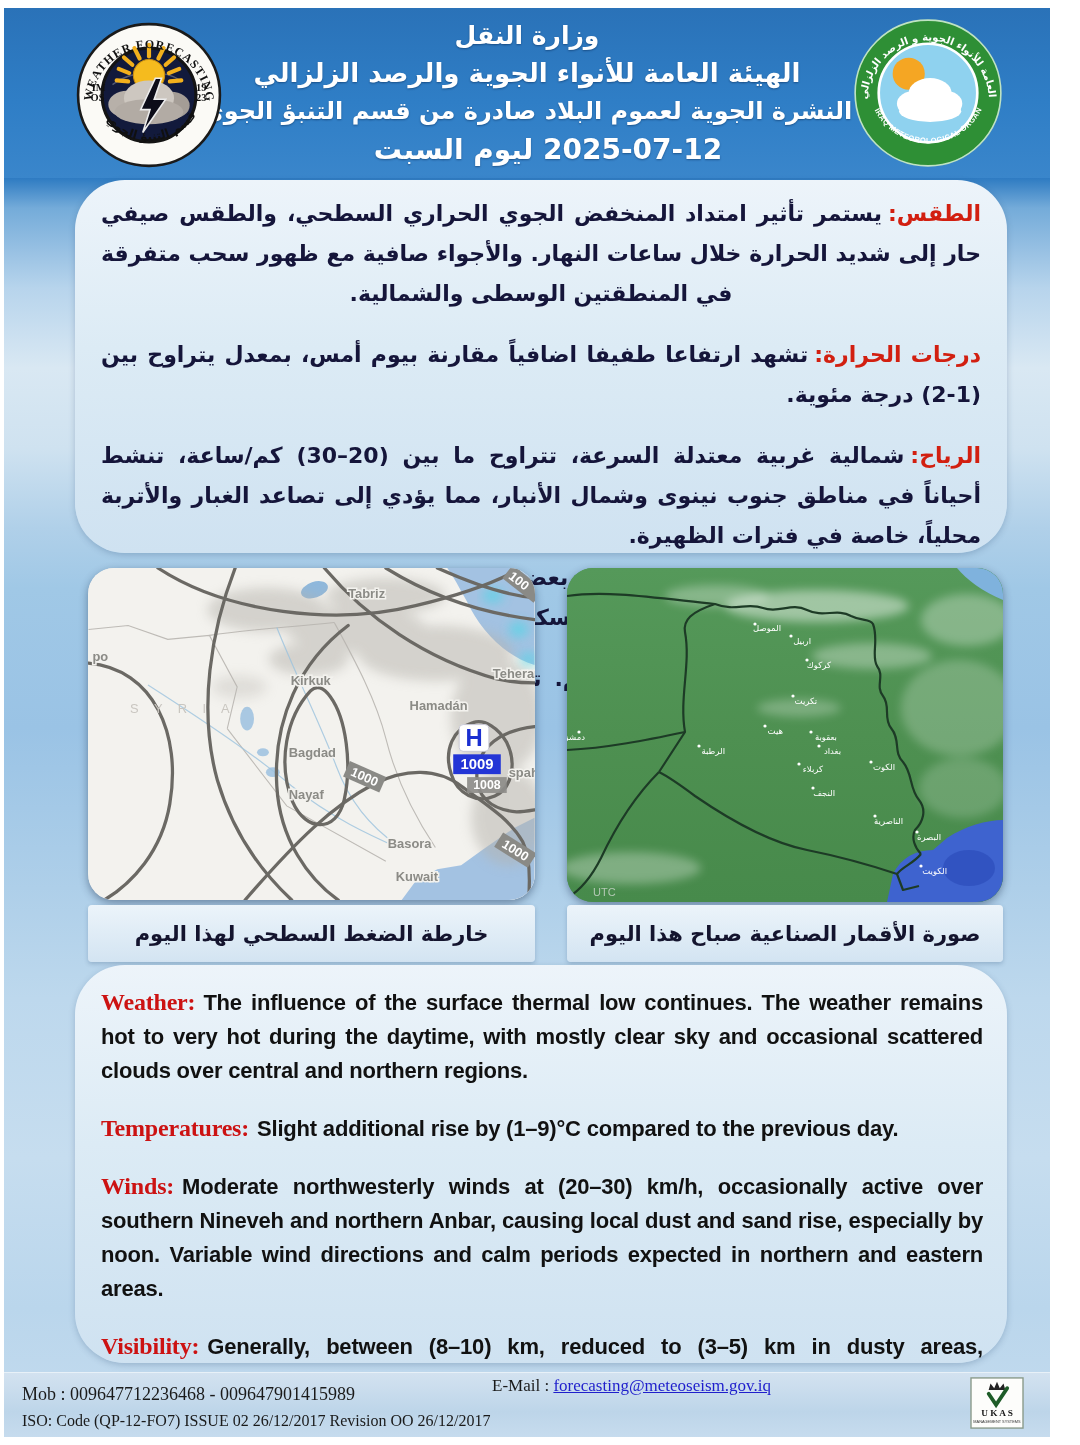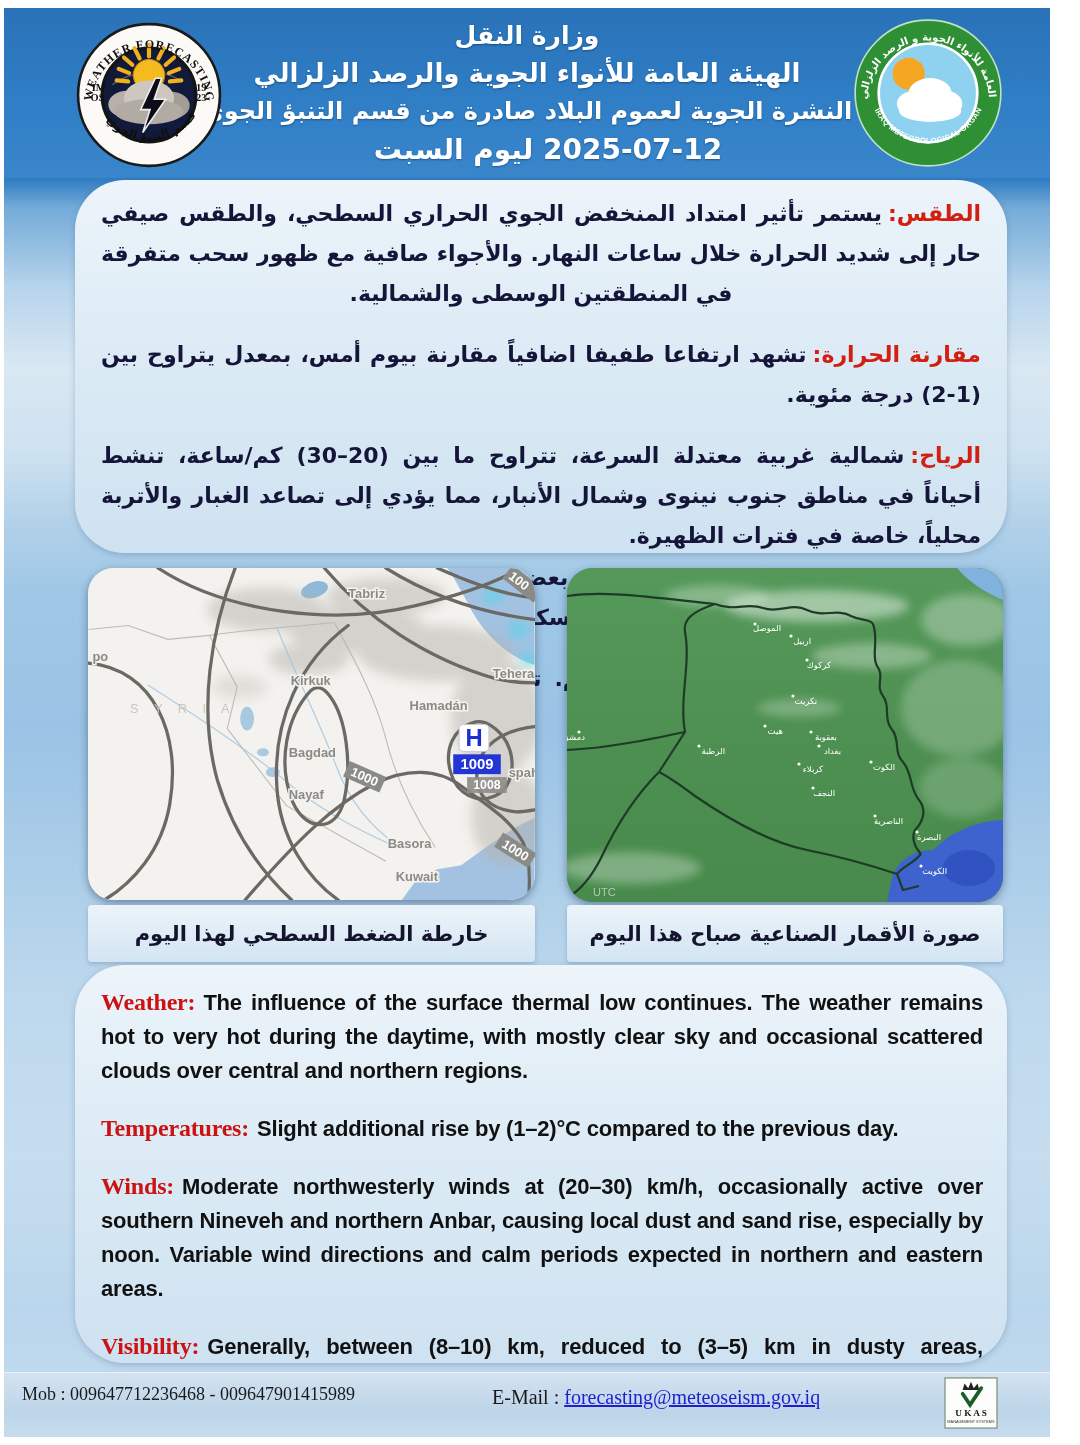--- a/index.html
+++ b/index.html
@@ -44,25 +44,25 @@
   .english-panel .inner{position:absolute;left:26px;right:24px;top:20px;}
   .en-p{font-family:"Liberation Sans",sans-serif;font-weight:bold;font-size:22px;line-height:34px;
     color:#111111;text-align:justify;margin:0 0 23px 0;letter-spacing:-0.2px;}
   .en-lbl{font-family:"Liberation Serif",serif;color:#cc1212;font-size:24px;margin-right:8px;}
   
   .footer{left:0;top:1364px;width:1046px;height:65px;
     background:linear-gradient(180deg,#d3e2f0 0%,#bdd5e9 60%,#c7dcee 100%);
     border-top:1px solid #e8f1f8;font-family:"Liberation Serif",serif;color:#1a1a1a;}
   .f-mob{left:18px;top:11px;font-size:18px;}
   .f-iso{left:18px;top:39px;font-size:16px;}
-  .f-mail{left:488px;top:13px;font-size:20px;}
+  .f-mail{left:488px;top:3px;font-size:17px;}
   .f-mail a{color:#1f1fcc;}
   .f-cert{left:488px;top:36px;font-size:22px;}
   .badge-iso{left:862px;top:6px;}
-  .badge-ukas{left:940px;top:4px;}
+  .badge-ukas{left:966px;top:4px;}
   text{user-select:none;}
 </style>
 </head>
 <body>
 
 <div class="page">
  <div class="canvas">
 
   <div class="abs header">
     <div class="abs titles">
@@ -137,21 +137,21 @@
       </text>
       <text font-family="Liberation Sans,sans-serif" font-size="7" font-weight="bold" fill="#ffffff" letter-spacing=".4">
         <textPath href="#rp-bot" startOffset="0">IRAQ METEOROLOGICAL ORGANIZATION &amp; SEISMOLOGY</textPath>
       </text>
     </svg>
   </div>
 
   <div class="abs panel arabic-panel">
     <div class="inner">
       <p class="ar-p ar-center-last"><span class="ar-lbl">الطقس:</span><span>يستمر تأثير امتداد المنخفض الجوي الحراري السطحي، والطقس صيفي حار إلى شديد الحرارة خلال ساعات النهار. والأجواء صافية مع ظهور سحب متفرقة في المنطقتين الوسطى والشمالية.</span></p>
-      <p class="ar-p"><span class="ar-lbl">مقارنة الحرارة:</span><span>تشهد ارتفاعا طفيفا اضافياً مقارنة بيوم أمس، بمعدل يتراوح بين ⁦(2-1)⁩ درجة مئوية.</span></p>
+      <p class="ar-p"><span class="ar-lbl">درجات الحرارة:</span><span>تشهد ارتفاعا طفيفا اضافياً مقارنة بيوم أمس، بمعدل يتراوح بين ⁦(2-1)⁩ درجة مئوية.</span></p>
       <p class="ar-p" style="margin-bottom:2px;"><span class="ar-lbl">الرياح:</span><span>شمالية غربية معتدلة السرعة، تتراوح ما بين ⁦(30–20)⁩ كم/ساعة، تنشط أحياناً في مناطق جنوب نينوى وشمال الأنبار، مما يؤدي إلى تصاعد الغبار والأتربة محلياً، خاصة في فترات الظهيرة.</span></p>
       <p class="ar-p" style="text-align:center;text-align-last:center;margin-bottom:21px;">كما تشهد مناطق شمال وشرق البلاد بعض التقلبات في اتجاه الرياح وفترات من السكون.</p>
       <p class="ar-p"><span class="ar-lbl">الرؤية الأفقية:</span><span>تتراوح بين ⁦(10-8)⁩ كم. تتأثر في مناطق الغبار ما بين ⁦(5-3)⁩كم خصوصا في المناطق الصحراوية.</span></p>
     </div>
   </div>
 
   <div class="abs map pressure-map">
     <svg viewBox="0 0 450 335" width="447" height="332">
       <defs>
             <filter id="blur6">
@@ -320,28 +320,29 @@
       <text x="26" y="328" font-family="Liberation Sans,sans-serif" font-size="11" fill="#cfd8cf" opacity=".8">UTC</text>
     </svg>
   </div>
 
   <div class="abs caption cap-left">خارطة الضغط السطحي لهذا اليوم</div>
   <div class="abs caption cap-right">صورة الأقمار الصناعية صباح هذا اليوم</div>
 
   <div class="abs panel english-panel">
     <div class="inner">
       <p class="en-p"><span class="en-lbl">Weather:</span><span>The influence of the surface thermal low continues. The weather remains hot to very hot during the daytime, with mostly clear sky and occasional scattered clouds over central and northern regions.</span></p>
-      <p class="en-p"><span class="en-lbl">Temperatures:</span><span>Slight additional rise by (1–2)°C compared to the previous day.</span></p>
+      <p class="en-p"><span class="en-lbl">Temperatures:</span><span>Slight additional rise by (1–9)°C compared to the previous day.</span></p>
       <p class="en-p"><span class="en-lbl">Winds:</span><span>Moderate northwesterly winds at (20–30) km/h, occasionally active over southern Nineveh and northern Anbar, causing local dust and sand rise, especially by noon. Variable wind directions and calm periods expected in northern and eastern areas.</span></p>
       <p class="en-p"><span class="en-lbl">Visibility:</span><span>Generally, between (8–10) km, reduced to (3–5) km in dusty areas, particularly in desert regions.</span></p>
     </div>
   </div>
 
   <div class="abs footer">
     <div class="abs f-mob">Mob : 009647712236468 - 009647901415989</div>
+    <div class="abs f-iso">ISO: Code (QP-12-FO7)  ISSUE 02  26/12/2017 Revision  OO  26/12/2017</div>
     <div class="abs f-mail">
       <span>E-Mail :</span>
       <a href="#">forecasting@meteoseism.gov.iq</a>
     </div>
 
 
     <div class="abs badge-ukas">
       <svg viewBox="0 0 58 56" width="54" height="52">
         <rect x="1" y="1" width="56" height="54" fill="#fdfdfb" stroke="#8a9a8a" stroke-width="1.5"></rect>
         <path d="M 20,14 L 22,7 L 26,12 L 29,5 L 32,12 L 36,7 L 38,14 Z" fill="#222222"></path>

